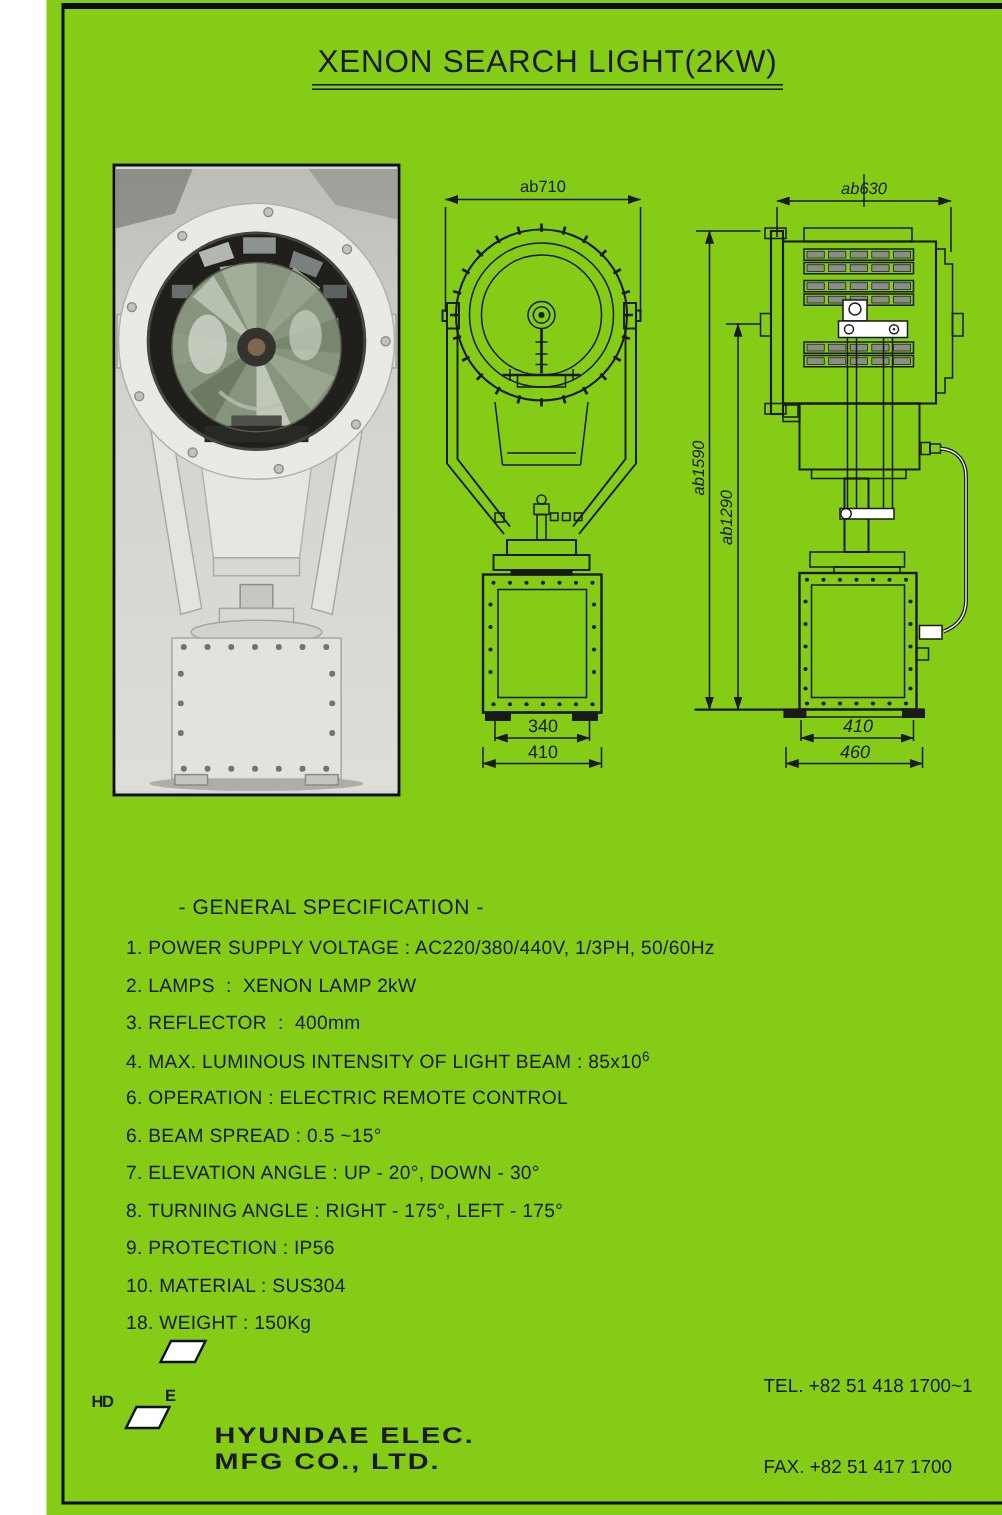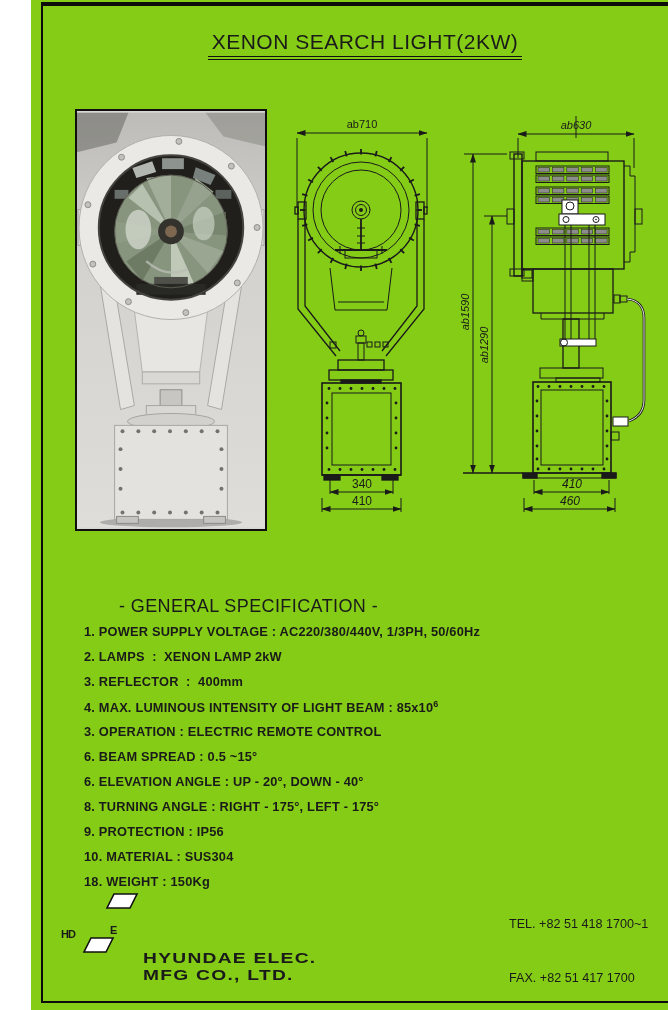--- a/index.html
+++ b/index.html
@@ -21,23 +21,23 @@
     border:2px solid #0f0f0f; box-sizing:border-box; background:#d8d7d3;
   }
   .photo-frame svg { display:block; width:100%; height:100%; }
   .front-view { position:absolute; left:252px; top:112px; width:182px; height:418px; }
   .side-view  { position:absolute; left:428px; top:112px; width:240px; height:418px;font-style:italic; }
   .front-view svg, .side-view svg { display:block; width:100%; height:100%; }
 
   svg text { stroke:none; fill:#1a1a1a; font-family:"Liberation Sans", sans-serif; font-size:11px; }
   svg text.num { font-size:12px; }
 
-  .spec-heading { position:absolute; left:88px; top:596px; font-size:18px; letter-spacing:0.4px; }
+  .spec-heading { position:absolute; left:88px; top:596px; font-size:14px; letter-spacing:0.4px; }
   .spec-list { position:absolute; left:53px; top:624px; font-size:12.8px; letter-spacing:0.2px; }
-  .spec-item { height:25px; white-space:pre;font-weight:bold; }
+  .spec-item { height:25px; white-space:pre; }
   .spec-item.tight { height:22px; }
   .spec-item sup { font-size:9px; }
 
   .contact { position:absolute; left:385px; top:879px; width:278px; font-size:12.6px; line-height:18px; white-space:pre; }
   .c-indent-tel { padding-left:93px; }
 
   .logo-mark { position:absolute; left:30px; top:892px; width:84px; height:64px; }
   .logo-mark svg { display:block; width:100%; height:100%; }
   .company-name {
     position:absolute; left:112px; top:949px; font-size:15px; font-weight:bold;
@@ -410,23 +410,23 @@
       <text x="111" y="393" class="num" text-anchor="middle">460</text>
     </svg>
   </div>
 
   <div class="spec-heading">- GENERAL SPECIFICATION -</div>
   <div class="spec-list">
     <div class="spec-item"><span>1. POWER SUPPLY VOLTAGE : AC220/380/440V, 1/3PH, 50/60Hz</span></div>
     <div class="spec-item"><span>2. LAMPS  :  XENON LAMP 2kW</span></div>
     <div class="spec-item"><span>3. REFLECTOR  :  400mm</span></div>
     <div class="spec-item"><span>4. MAX. LUMINOUS INTENSITY OF LIGHT BEAM : 85x10</span><sup>6</sup></div>
-    <div class="spec-item"><span>3. OPERATION : ELECTRIC REMOTE CONTROL</span></div>
+    <div class="spec-item"><span>6. OPERATION : ELECTRIC REMOTE CONTROL</span></div>
     <div class="spec-item"><span>6. BEAM SPREAD : 0.5 ~15°</span></div>
-    <div class="spec-item"><span>6. ELEVATION ANGLE : UP - 20°, DOWN - 40°</span></div>
+    <div class="spec-item"><span>7. ELEVATION ANGLE : UP - 20°, DOWN - 30°</span></div>
     <div class="spec-item"><span>8. TURNING ANGLE : RIGHT - 175°, LEFT - 175°</span></div>
     <div class="spec-item"><span>9. PROTECTION : IP56</span></div>
     <div class="spec-item"><span>10. MATERIAL : SUS304</span></div>
     <div class="spec-item tight"><span>18. WEIGHT : 150Kg</span></div>
   </div>
 
   <div class="contact">
     <div class="c-indent-tel">TEL. +82 51 418 1700~1</div>
     <div class="c-indent-tel">FAX. +82 51 417 1700</div>
     

